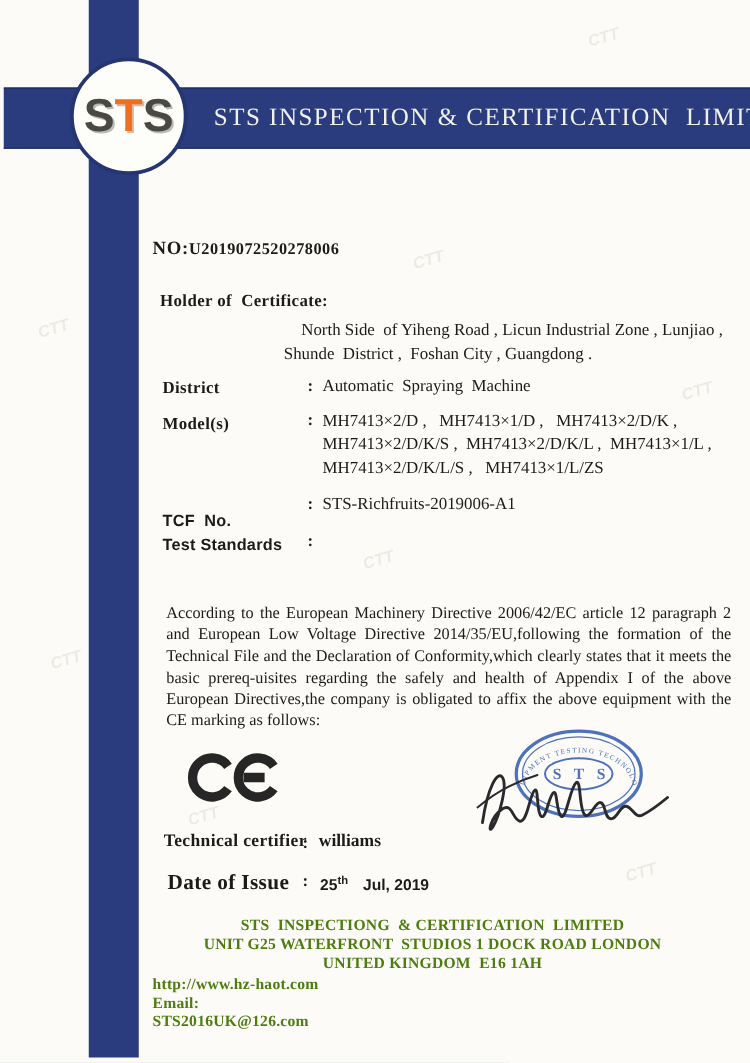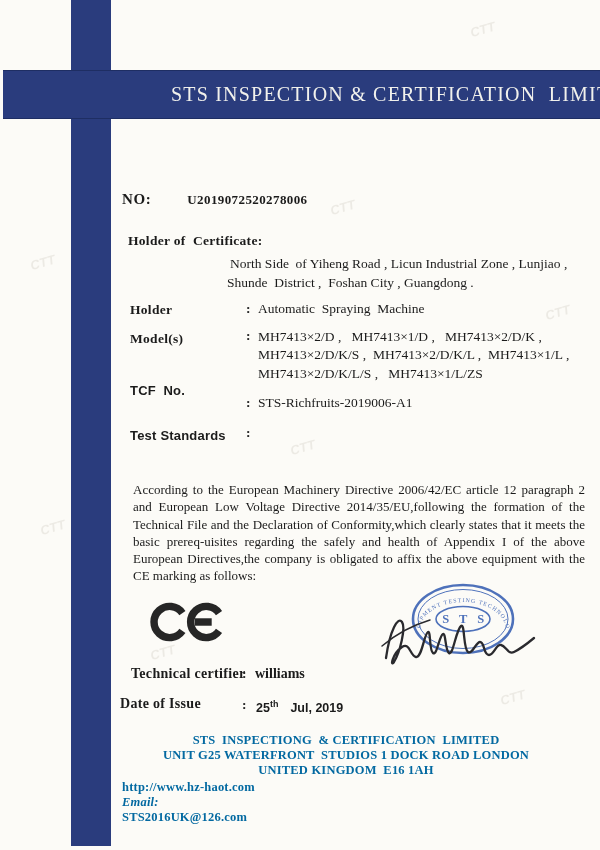--- a/index.html
+++ b/index.html
@@ -24,88 +24,91 @@
   .logo-circle{position:absolute;left:56px;top:46px;width:88px;height:88px;background:#fdfdfa;
           border:3px solid #24366f;border-radius:50%;display:flex;align-items:center;
           justify-content:center;z-index:5;}
   .logo-text{font-family:"Liberation Sans",sans-serif;font-weight:bold;font-size:37px;
           color:#4a4843;text-shadow:1.5px 1.5px 0 rgba(60,60,60,.35);letter-spacing:0;}
   .logo-text .t{color:#f06f1f;text-shadow:1.5px 1.5px 0 rgba(150,60,10,.35);}
 
   .title{position:absolute;top:134px;left:92px;width:508px;text-align:center;
          font-size:25px;font-weight:bold;letter-spacing:.6px;color:#111;}
 
-  .no-row{position:absolute;top:191px;left:122px;display:flex;align-items:baseline;font-weight:bold;gap:36px;}
+  .no-row{position:absolute;top:191px;left:122px;display:flex;align-items:baseline;font-weight:bold;}
   .no-label{font-size:15px;letter-spacing:.6px;}
   .no-value{font-size:13px;letter-spacing:.4px;}
 
   .lbl{position:absolute;font-size:13.5px;font-weight:bold;letter-spacing:.3px;}
   .lbl-sans{position:absolute;font-family:"Liberation Sans",sans-serif;font-size:13px;
             font-weight:bold;letter-spacing:.2px;}
   .val{position:absolute;font-size:13.5px;}
   .colon{position:absolute;font-size:13.5px;font-weight:bold;}
   .vlines{position:absolute;font-size:13.5px;line-height:18.4px;}
 
   .statement{position:absolute;left:133px;top:481px;width:452px;font-size:13px;
              line-height:17.3px;text-align:justify;}
 
   .ce-svg{position:absolute;left:150px;top:597px;}
   .stamp-svg{position:absolute;left:410px;top:582px;opacity:.9;}
   .sig-svg{position:absolute;left:380px;top:600px;z-index:6;}
   .date-val{font-family:"Liberation Sans",sans-serif;font-size:12.5px;font-weight:bold;}
   .date-val sup{font-size:9px;}
 
   .footer{position:absolute;left:92px;width:508px;text-align:center;font-weight:bold;
-          font-size:12.5px;letter-spacing:.2px;color:#0369a1;}
+          font-size:12.5px;letter-spacing:.2px;color:#4d7c0f;}
   .footer-contact{display:flex;justify-content:center;align-items:baseline;flex-direction:column;}
-  .footer-contact .gap1{margin-left:30px;font-style:italic;}
+  .footer-contact .gap1{margin-left:30px;}
   .footer-contact .gap2{margin-left:12px;}
 </style>
 </head>
 <body>
 
 <div class="page">
 
   <span class="wm" style="left:470px;top:22px">CTT</span>
   <span class="wm" style="left:330px;top:200px">CTT</span>
   <span class="wm" style="left:545px;top:305px">CTT</span>
   <span class="wm" style="left:40px;top:520px">CTT</span>
   <span class="wm" style="left:290px;top:440px">CTT</span>
   <span class="wm" style="left:500px;top:690px">CTT</span>
   <span class="wm" style="left:150px;top:645px">CTT</span>
   <span class="wm" style="left:30px;top:255px">CTT</span>
 
   <div class="vbar"></div>
   <div class="banner">
     <span class="banner-text pre">STS INSPECTION &amp; CERTIFICATION  LIMITED</span>
   </div>
+  <div class="logo-circle">
+    <span class="logo-text"><span>S</span><span class="t">T</span><span>S</span></span>
+  </div>
 
 
   <div class="no-row">
     <span class="no-label">NO:</span>
       <span class="no-value">U2019072520278006</span>
   </div>
 
   <div class="lbl pre" style="left:128px;top:233px">Holder of  Certificate:</div>
-  <div class="val pre" style="left:230px;top:256px">North Side  of Yiheng Road , Licun Industrial Zone , Lunjiao ,</div>
+  <div class="val pre" style="left:241px;top:256px">North Side  of Yiheng Road , Licun Industrial Zone , Lunjiao ,</div>
   <div class="val pre" style="left:227px;top:275px">Shunde  District ,  Foshan City , Guangdong .</div>
 
-  <div class="lbl" style="left:130px;top:302px">Holder</div>
+  <div class="lbl" style="left:130px;top:302px">District</div>
   <div class="colon" style="left:246px;top:301px">:</div>
   <div class="val pre" style="left:258px;top:301px">Automatic  Spraying  Machine</div>
 
   <div class="lbl" style="left:130px;top:331px">Model(s)</div>
   <div class="colon" style="left:246px;top:328px">:</div>
   <div class="vlines" style="left:258px;top:328px">
     <div class="pre">MH7413×2/D ,   MH7413×1/D ,   MH7413×2/D/K ,</div>
     <div class="pre">MH7413×2/D/K/S ,  MH7413×2/D/K/L ,  MH7413×1/L ,</div>
     <div class="pre">MH7413×2/D/K/L/S ,   MH7413×1/L/ZS</div>
   </div>
 
-  <div class="lbl-sans pre" style="left:130px;top:383px">TCF  No.</div>
+  <div class="lbl-sans pre" style="left:130px;top:409px">TCF  No.</div>
   <div class="colon" style="left:246px;top:395px">:</div>
   <div class="val" style="left:258px;top:395px">STS-Richfruits-2019006-A1</div>
 
   <div class="lbl-sans" style="left:130px;top:428px">Test Standards</div>
   <div class="colon" style="left:246px;top:425px">:</div>
 
   <div class="statement">According to the European Machinery Directive 2006/42/EC article 12 paragraph 2 and European Low Voltage Directive 2014/35/EU,following the formation of the Technical File and the Declaration of Conformity,which clearly states that it meets the basic prereq-uisites regarding the safely and health of Appendix I of the above European Directives,the company is obligated to affix the above equipment with the CE marking as follows:</div>
 
   <svg class="ce-svg" width="80" height="50" viewBox="0 0 118 64">
     <g fill="none" stroke="#262626" stroke-width="11">
@@ -136,21 +139,21 @@
            C 85 23 83 48 88 52 C 92 55 96 42 100 42 C 105 42 103 55 109 55
            C 114 55 116 44 121 45 C 126 46 128 55 134 52 C 140 49 148 43 154 38"></path>
       <path stroke-width="1.5" d="M 2 46 C 16 34 30 26 50 20"></path>
     </g>
   </svg>
 
   <div class="lbl" style="left:131px;top:666px;font-size:14px">Technical certifier</div>
   <div class="colon" style="left:242px;top:666px">:</div>
   <div class="val" style="left:255px;top:666px;font-weight:bold;font-size:14px">williams</div>
 
-  <div class="lbl" style="left:120px;top:696px;font-size:14px">Date of Issue</div>
+  <div class="lbl" style="left:134px;top:696px;font-size:17px">Date of Issue</div>
   <div class="colon" style="left:242px;top:697px">:</div>
   <div class="abs date-val" style="left:256px;top:699px">
     <span>25</span><sup>th</sup><span style="margin-left:12px">Jul, 2019</span>
   </div>
 
   <div class="footer pre" style="top:733px">STS  INSPECTIONG  &amp; CERTIFICATION  LIMITED</div>
   <div class="footer pre" style="top:748px">UNIT G25 WATERFRONT  STUDIOS 1 DOCK ROAD LONDON</div>
   <div class="footer pre" style="top:763px">UNITED KINGDOM  E16 1AH</div>
   <div class="footer footer-contact" style="top:780px">
     <span>http://www.hz-haot.com</span>

